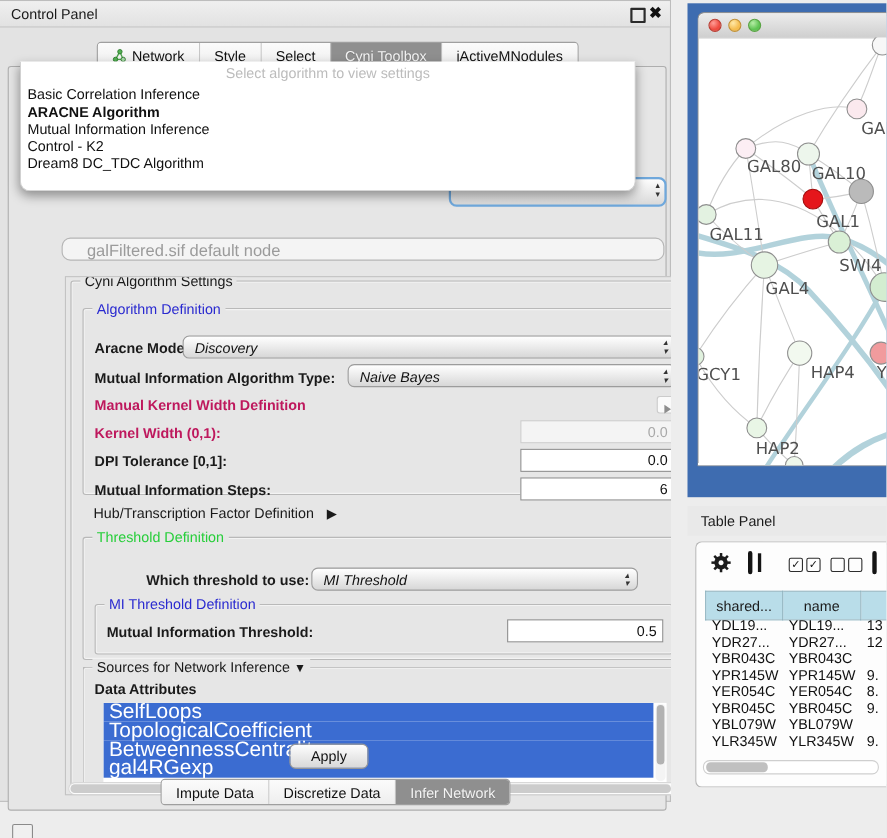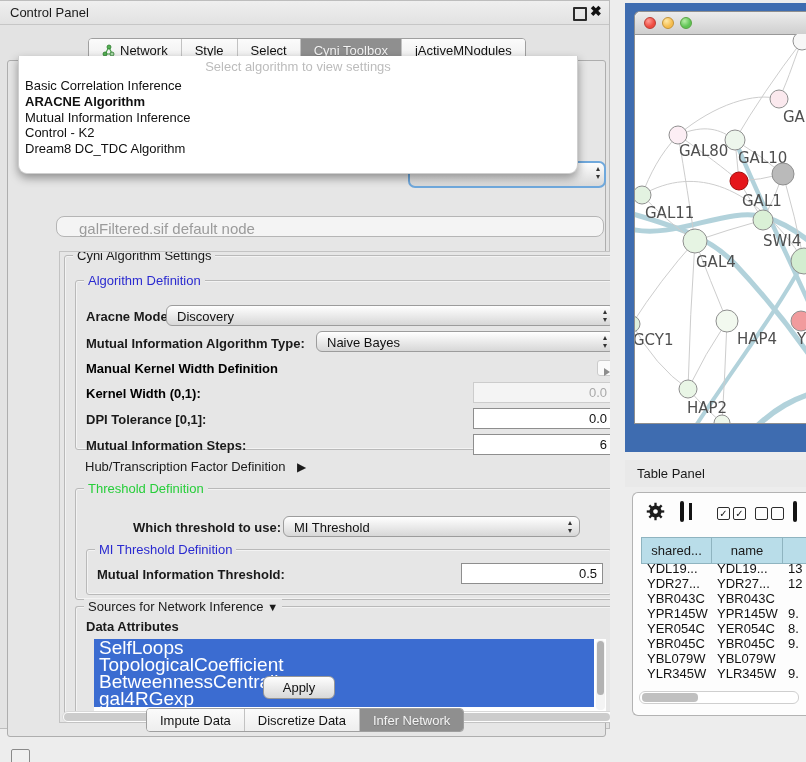--- a/index.html
+++ b/index.html
@@ -47,23 +47,23 @@
   .hscroll{position:absolute;left:2px;top:459px;width:576px;height:12px;background:#fdfdfd;border:1px solid #d8d8d8;border-radius:6px;box-sizing:border-box;}
   .hscroll .thumb{position:absolute;left:1px;top:1px;height:8px;width:546px;background:#cccccc;border-radius:4px;}
 
   
   .gb{position:absolute;border:1px solid #b9b9b9;border-radius:3px;box-shadow:inset 0 0 0 1px rgba(255,255,255,.5);}
   .gb-legend{position:absolute;top:-8px;left:8px;background:#e6e6e6;padding:0 4px;font-size:13px;color:#1a1a1a;white-space:nowrap;}
   .gb-legend.blue{color:#2a2ad0;}
   .gb-legend.green{color:#27ce3a;text-align:center;}
 
   .lbl{position:absolute;font-size:13px;font-weight:bold;color:#1a1a1a;white-space:nowrap;}
-  .lbl.dis{color:#000000;}
-
-  .combo{position:absolute;height:21px;border:1px solid #9c9c9c;border-radius:6px;background:linear-gradient(#ffffff,#d7d7d7);box-sizing:border-box;}
+  .lbl.dis{color:#be185d;}
+
+  .combo{position:absolute;height:21px;border:1px solid #9c9c9c;border-radius:6px;background:linear-gradient(#ffffff,#d7d7d7);box-sizing:border-box;font-style:italic;}
   .combo-text{position:absolute;left:10px;top:0;line-height:21px;font-size:13px;color:#111;}
   .arrows{position:absolute;right:7px;top:2px;display:flex;flex-direction:column;line-height:8px;font-size:8px;color:#333;}
   .inp{position:absolute;height:21px;background:#fff;border:1px solid #8e8e8e;box-sizing:border-box;font-size:13px;color:#111;
        text-align:right;padding-right:5px;line-height:19px;}
   .inp.dis{background:#f4f4f4;border:1px solid #cccccc;color:#a9a9a9;}
   .chk{position:absolute;width:14px;height:14px;border:1px solid #cbcbcb;border-radius:3px;background:#fafafa;}
 
   .expander{position:absolute;font-size:13px;color:#1a1a1a;white-space:nowrap;}
   .expander .tri{font-size:12px;margin-left:8px;}
 

